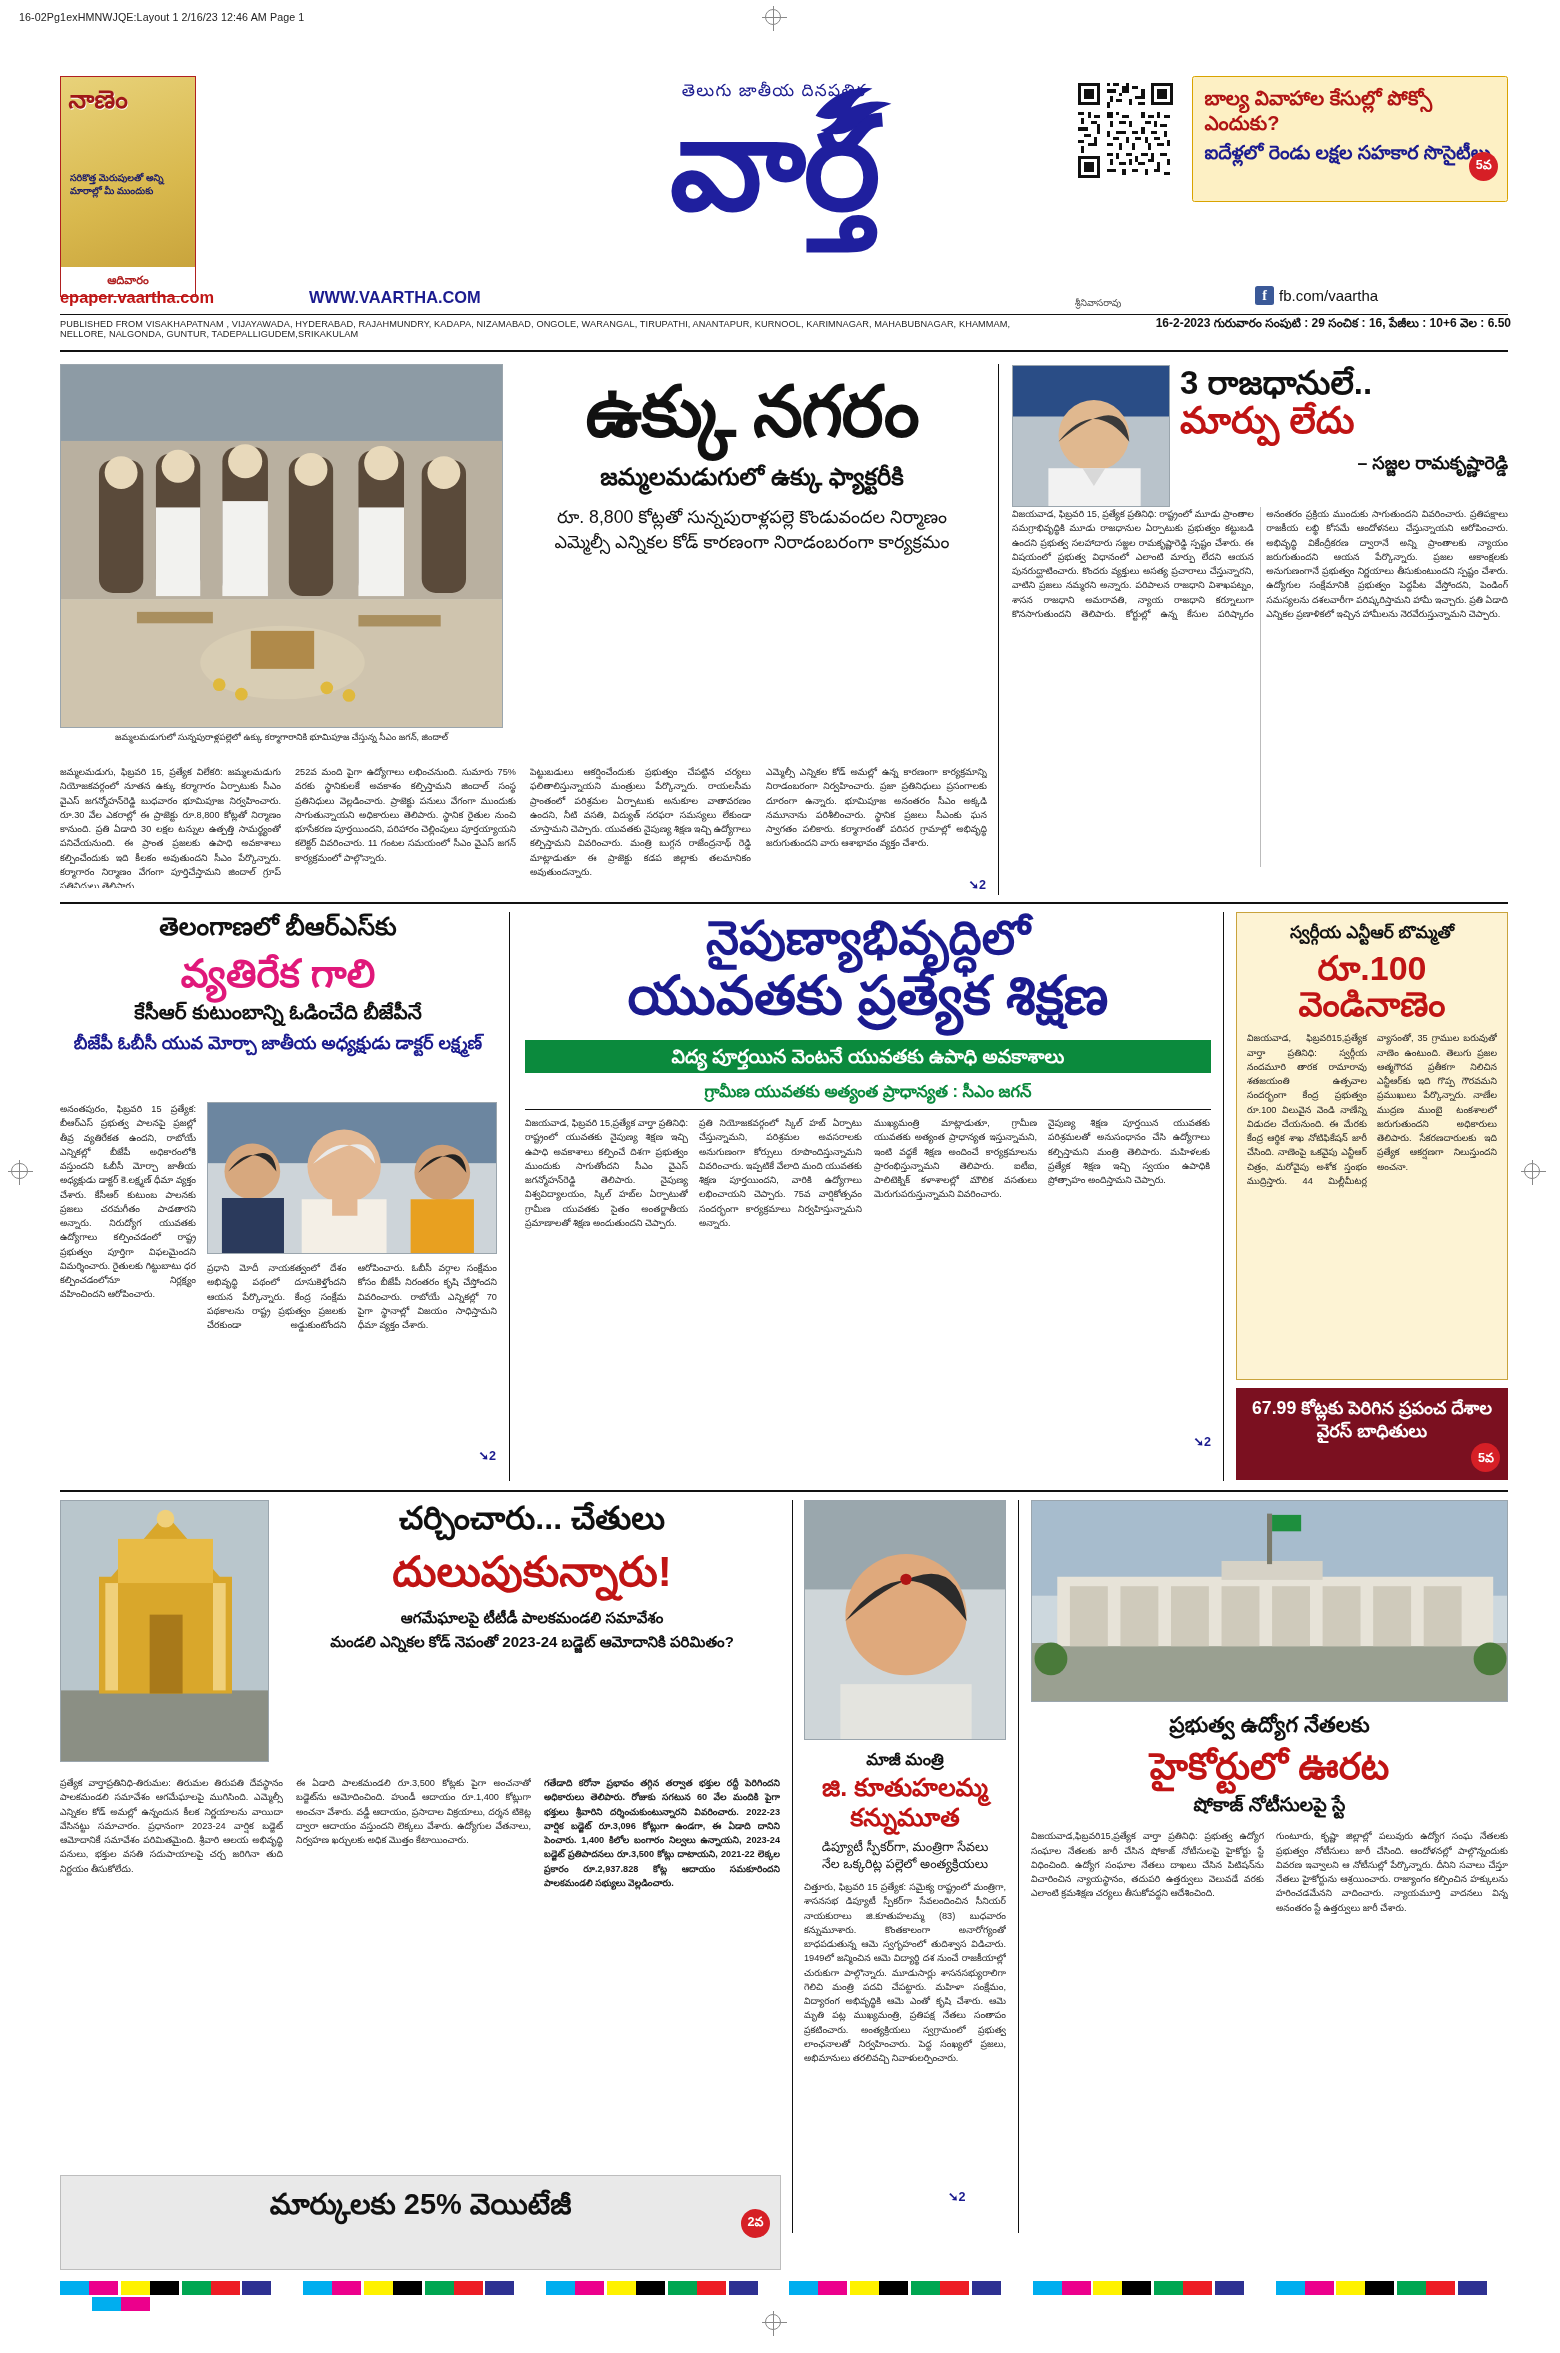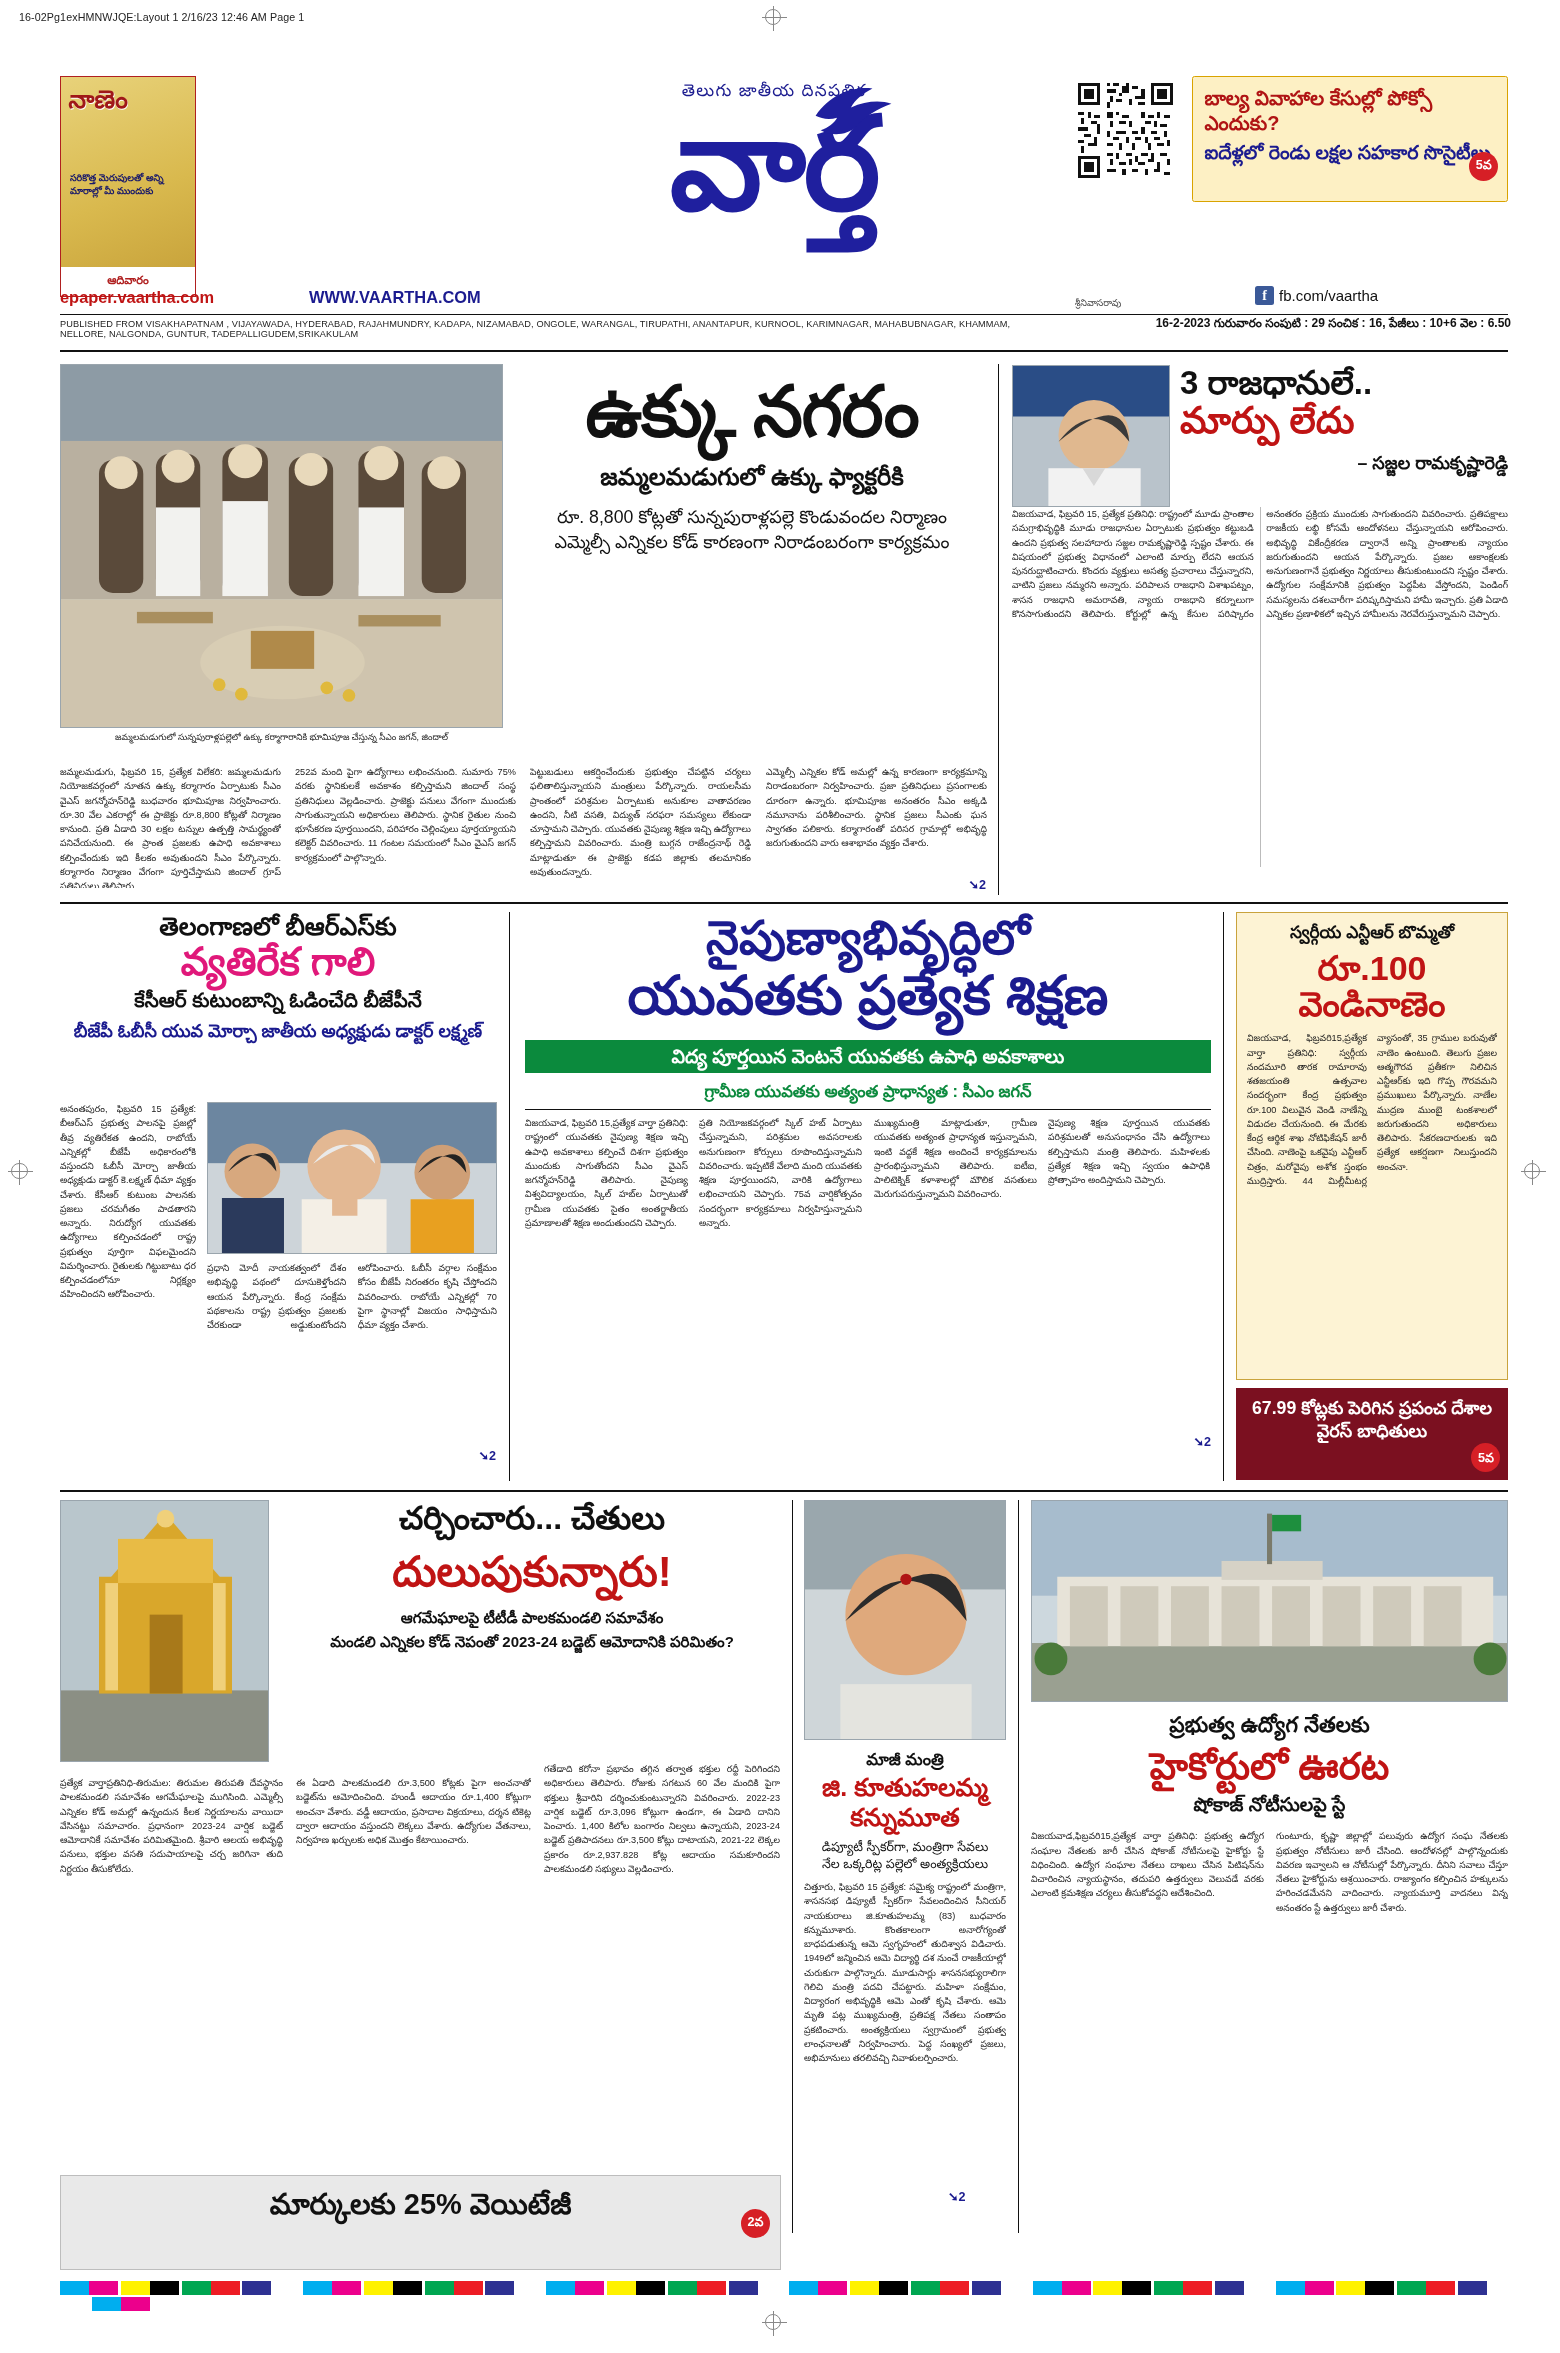--- a/index.html
+++ b/index.html
@@ -441,21 +441,21 @@
     </div>
     <div class="col-text" style="clear:both; margin-top:8.9px; height:360px; overflow:hidden; column-count:2; column-gap:12.6px; column-rule:0.6px solid #bbb;">
       <p>విజయవాడ, ఫిబ్రవరి 15, ప్రత్యేక ప్రతినిధి: రాష్ట్రంలో మూడు ప్రాంతాల సమగ్రాభివృద్ధికి మూడు రాజధానుల ఏర్పాటుకు ప్రభుత్వం కట్టుబడి ఉందని ప్రభుత్వ సలహాదారు సజ్జల రామకృష్ణారెడ్డి స్పష్టం చేశారు. ఈ విషయంలో ప్రభుత్వ విధానంలో ఎలాంటి మార్పు లేదని ఆయన పునరుద్ఘాటించారు. కొందరు వ్యక్తులు అసత్య ప్రచారాలు చేస్తున్నారని, వాటిని ప్రజలు నమ్మరని అన్నారు. పరిపాలన రాజధాని విశాఖపట్నం, శాసన రాజధాని అమరావతి, న్యాయ రాజధాని కర్నూలుగా కొనసాగుతుందని తెలిపారు. కోర్టుల్లో ఉన్న కేసుల పరిష్కారం అనంతరం ప్రక్రియ ముందుకు సాగుతుందని వివరించారు. ప్రతిపక్షాలు రాజకీయ లబ్ధి కోసమే ఆందోళనలు చేస్తున్నాయని ఆరోపించారు. అభివృద్ధి వికేంద్రీకరణ ద్వారానే అన్ని ప్రాంతాలకు న్యాయం జరుగుతుందని ఆయన పేర్కొన్నారు. ప్రజల ఆకాంక్షలకు అనుగుణంగానే ప్రభుత్వం నిర్ణయాలు తీసుకుంటుందని స్పష్టం చేశారు. ఉద్యోగుల సంక్షేమానికి ప్రభుత్వం పెద్దపీట వేస్తోందని, పెండింగ్ సమస్యలను దశలవారీగా పరిష్కరిస్తామని హామీ ఇచ్చారు. ప్రతి ఏడాది ఎన్నికల ప్రణాళికలో ఇచ్చిన హామీలను నెరవేరుస్తున్నామని చెప్పారు.</p>
     </div>
   </div>
 
   <div class="hr" style="left:60px; top:902px; width:1448px; height:1.9px;"></div>
 
   <div style="position:absolute; left:60px; top:912px; width:436px;">
     <div class="t-head-black">తెలంగాణలో బీఆర్‌ఎస్‌కు</div>
-    <div class="t-head-pink" style="margin-top:0;">వ్యతిరేక గాలి</div>
+    <div class="t-head-pink" style="margin-top:12px;">వ్యతిరేక గాలి</div>
     <div class="t-head-black" style="font-size:20px; margin-top:6.3px;">కేసీఆర్ కుటుంబాన్ని ఓడించేది బీజేపీనే</div>
     <div class="t-head-blue" style="margin-top:8.9px;">బీజేపీ ఓబీసీ యువ మోర్చా జాతీయ అధ్యక్షుడు డాక్టర్ లక్ష్మణ్</div>
     <div class="photo" style="position:absolute; left:147px; top:190px; width:290px; height:152px;">
       <svg viewBox="0 0 458 240" width="290" height="152" preserveAspectRatio="none">
         <rect width="458" height="240" fill="#cdd4d9"></rect>
         <rect x="0" y="0" width="458" height="95" fill="#6c86a0"></rect>
         <g>
           <circle cx="70" cy="108" r="44" fill="#d7a87e"></circle>
           <rect x="22" y="150" width="98" height="90" fill="#2b3a5c"></rect>
           <path d="M32 108 q38 -52 76 0 q-6 -58 -76 0z" fill="#2a2a2a"></path>
@@ -551,21 +551,21 @@
       <div class="bottom-head-red" style="margin-top:5px;">దులుపుకున్నారు!</div>
       <div class="bottom-sub" style="margin-top:11.4px;">ఆగమేఘాలపై టీటీడీ పాలకమండలి సమావేశం</div>
       <div class="bottom-sub" style="margin-top:3.8px;">మండలి ఎన్నికల కోడ్ నెపంతో 2023-24 బడ్జెట్ ఆమోదానికి పరిమితం?</div>
     </div>
     <div class="col-text" style="position:absolute; left:0; top:276px; width:223px; height:499px; overflow:hidden;">
       <p>ప్రత్యేక వార్తాప్రతినిధి-తిరుమల: తిరుమల తిరుపతి దేవస్థానం పాలకమండలి సమావేశం ఆగమేఘాలపై ముగిసింది. ఎమ్మెల్సీ ఎన్నికల కోడ్ అమల్లో ఉన్నందున కీలక నిర్ణయాలను వాయిదా వేసినట్టు సమాచారం. ప్రధానంగా 2023-24 వార్షిక బడ్జెట్ ఆమోదానికే సమావేశం పరిమితమైంది. శ్రీవారి ఆలయ అభివృద్ధి పనులు, భక్తుల వసతి సదుపాయాలపై చర్చ జరిగినా తుది నిర్ణయం తీసుకోలేదు.</p>
     </div>
     <div class="col-text" style="position:absolute; left:236px; top:276px; width:235px; height:499px; overflow:hidden;">
       <p>ఈ ఏడాది పాలకమండలి రూ.3,500 కోట్లకు పైగా అంచనాతో బడ్జెట్‌ను ఆమోదించింది. హుండీ ఆదాయం రూ.1,400 కోట్లుగా అంచనా వేశారు. వడ్డీ ఆదాయం, ప్రసాదాల విక్రయాలు, దర్శన టికెట్ల ద్వారా ఆదాయం వస్తుందని లెక్కలు వేశారు. ఉద్యోగుల వేతనాలు, నిర్వహణ ఖర్చులకు అధిక మొత్తం కేటాయించారు.</p>
     </div>
-    <div class="col-text" style="position:absolute; left:484px; top:262px; width:236px; height:499px; overflow:hidden;">
+    <div class="col-text" style="position:absolute; left:484px; top:276px; width:236px; height:499px; overflow:hidden;font-weight:bold;">
       <p>గతేడాది కరోనా ప్రభావం తగ్గిన తర్వాత భక్తుల రద్దీ పెరిగిందని అధికారులు తెలిపారు. రోజుకు సగటున 60 వేల మందికి పైగా భక్తులు శ్రీవారిని దర్శించుకుంటున్నారని వివరించారు. 2022-23 వార్షిక బడ్జెట్ రూ.3,096 కోట్లుగా ఉండగా, ఈ ఏడాది దానిని పెంచారు. 1,400 కిలోల బంగారం నిల్వలు ఉన్నాయని, 2023-24 బడ్జెట్ ప్రతిపాదనలు రూ.3,500 కోట్లు దాటాయని, 2021-22 లెక్కల ప్రకారం రూ.2,937.828 కోట్ల ఆదాయం సమకూరిందని పాలకమండలి సభ్యులు వెల్లడించారు.</p>
     </div>
   </div>
 
   <div class="vr" style="left:792px; top:1500px; height:733px;"></div>
 
   <div style="position:absolute; left:804px; top:1500px; width:202px;">
     <div class="photo" style="position:relative; width:202px; height:240px;">
       <svg viewBox="0 0 320 380" width="202" height="240" preserveAspectRatio="none">
         <rect width="320" height="380" fill="#cfd6d9"></rect>

